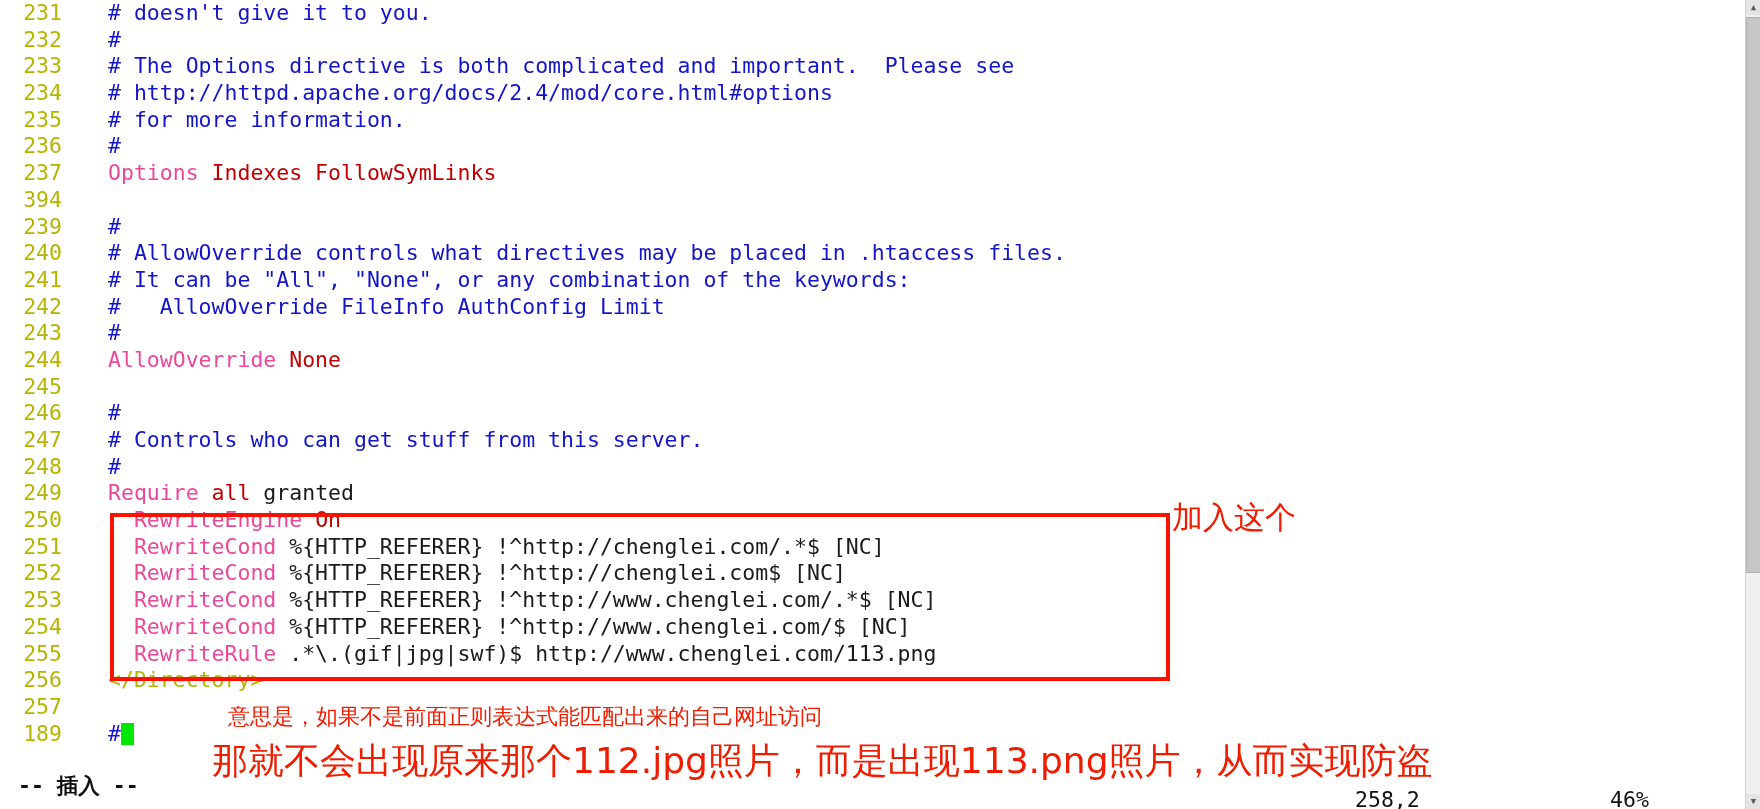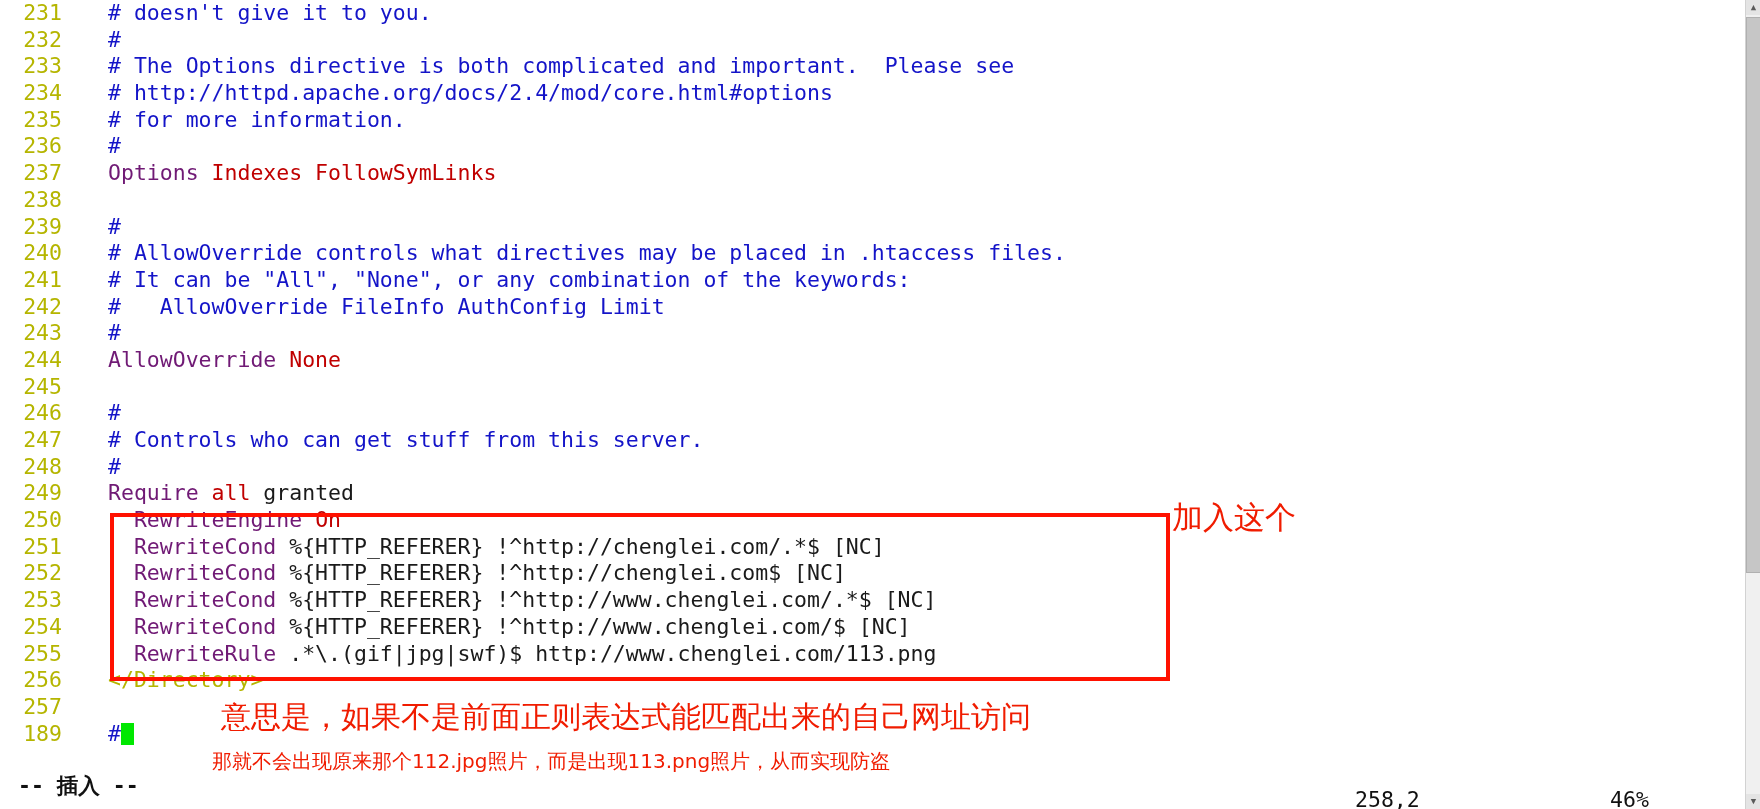--- a/index.html
+++ b/index.html
@@ -41,21 +41,21 @@
     color: #b5b500;
     font-size: 21.5px;
     padding-right: 0;
   }
   .lcontent {
     display: inline-block;
     padding-left: 46px;
     white-space: pre;
   }
   .cmt   { color: #1414c8; }
-  .dir   { color: #701a75; text-align: right; }
+  .dir   { color: #ec4899; text-align: right; }
   .val   { color: #c00000; }
   .plain { color: #1a1a1a; }
   .tag   { color: #b5b500; }
 
   .cursor-block {
     display: inline-block;
     background: #00e800;
     width: 13px;
     height: 22px;
     vertical-align: -4px;
@@ -80,29 +80,29 @@
     white-space: nowrap;
   }
   #anno-add {
     left: 1172px;
     top: 500px;
     font-size: 31px;
     line-height: 34px;
     text-align: right;
   }
   #anno-line1 {
-    left: 221px;
+    left: 228px;
     top: 700px;
-    font-size: 30px;
+    font-size: 22px;
     line-height: 34px;
   }
   #anno-line2 {
     left: 212px;
     top: 744px;
-    font-size: 20px;
+    font-size: 36px;
     line-height: 34px;
   }
 
   
   #statusbar {
     position: absolute;
     left: 0;
     top: 763px;
     width: 1745px;
     height: 46px;
@@ -166,21 +166,21 @@
 <div id="root">
 
   <div id="editor">
       <div class="line"><span class="lnum">231</span><span class="lcontent"><span class="cmt"># doesn't give it to you.</span></span></div>
       <div class="line"><span class="lnum">232</span><span class="lcontent"><span class="cmt">#</span></span></div>
       <div class="line"><span class="lnum">233</span><span class="lcontent"><span class="cmt"># The Options directive is both complicated and important.  Please see</span></span></div>
       <div class="line"><span class="lnum">234</span><span class="lcontent"><span class="cmt"># http://httpd.apache.org/docs/2.4/mod/core.html#options</span></span></div>
       <div class="line"><span class="lnum">235</span><span class="lcontent"><span class="cmt"># for more information.</span></span></div>
       <div class="line"><span class="lnum">236</span><span class="lcontent"><span class="cmt">#</span></span></div>
       <div class="line"><span class="lnum">237</span><span class="lcontent"><span class="dir">Options</span><span class="plain"> </span><span class="val">Indexes FollowSymLinks</span></span></div>
-      <div class="line"><span class="lnum">238</span><span class="lcontent"><span class="plain"></span></span></div>
+      <div class="line"><span class="lnum">394</span><span class="lcontent"><span class="plain"></span></span></div>
       <div class="line"><span class="lnum">239</span><span class="lcontent"><span class="cmt">#</span></span></div>
       <div class="line"><span class="lnum">240</span><span class="lcontent"><span class="cmt"># AllowOverride controls what directives may be placed in .htaccess files.</span></span></div>
       <div class="line"><span class="lnum">241</span><span class="lcontent"><span class="cmt"># It can be "All", "None", or any combination of the keywords:</span></span></div>
       <div class="line"><span class="lnum">242</span><span class="lcontent"><span class="cmt">#   AllowOverride FileInfo AuthConfig Limit</span></span></div>
       <div class="line"><span class="lnum">243</span><span class="lcontent"><span class="cmt">#</span></span></div>
       <div class="line"><span class="lnum">244</span><span class="lcontent"><span class="dir">AllowOverride</span><span class="plain"> </span><span class="val">None</span></span></div>
       <div class="line"><span class="lnum">245</span><span class="lcontent"><span class="plain"></span></span></div>
       <div class="line"><span class="lnum">246</span><span class="lcontent"><span class="cmt">#</span></span></div>
       <div class="line"><span class="lnum">247</span><span class="lcontent"><span class="cmt"># Controls who can get stuff from this server.</span></span></div>
       <div class="line"><span class="lnum">248</span><span class="lcontent"><span class="cmt">#</span></span></div>

